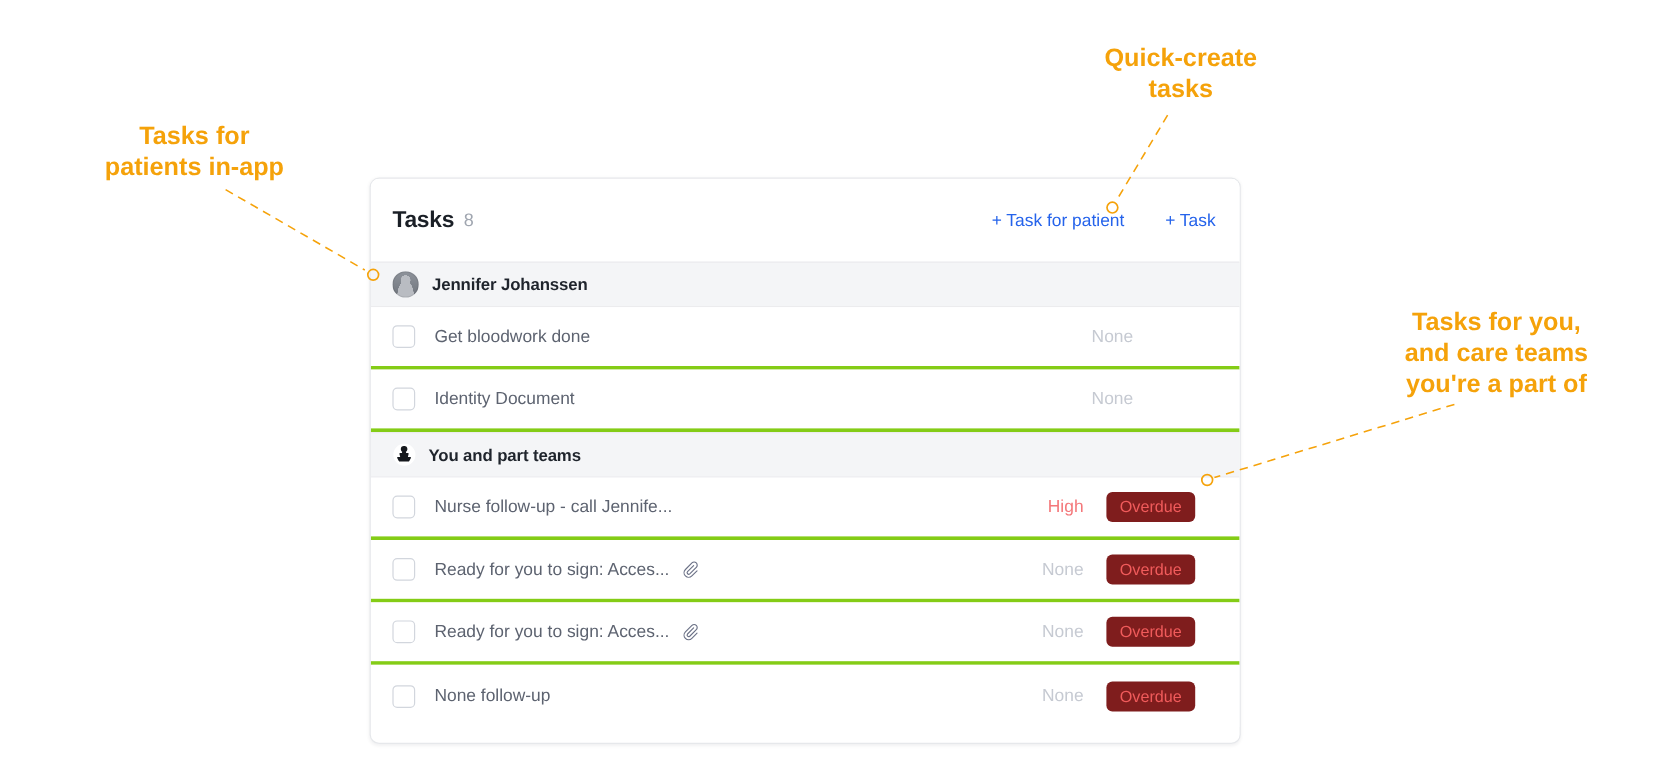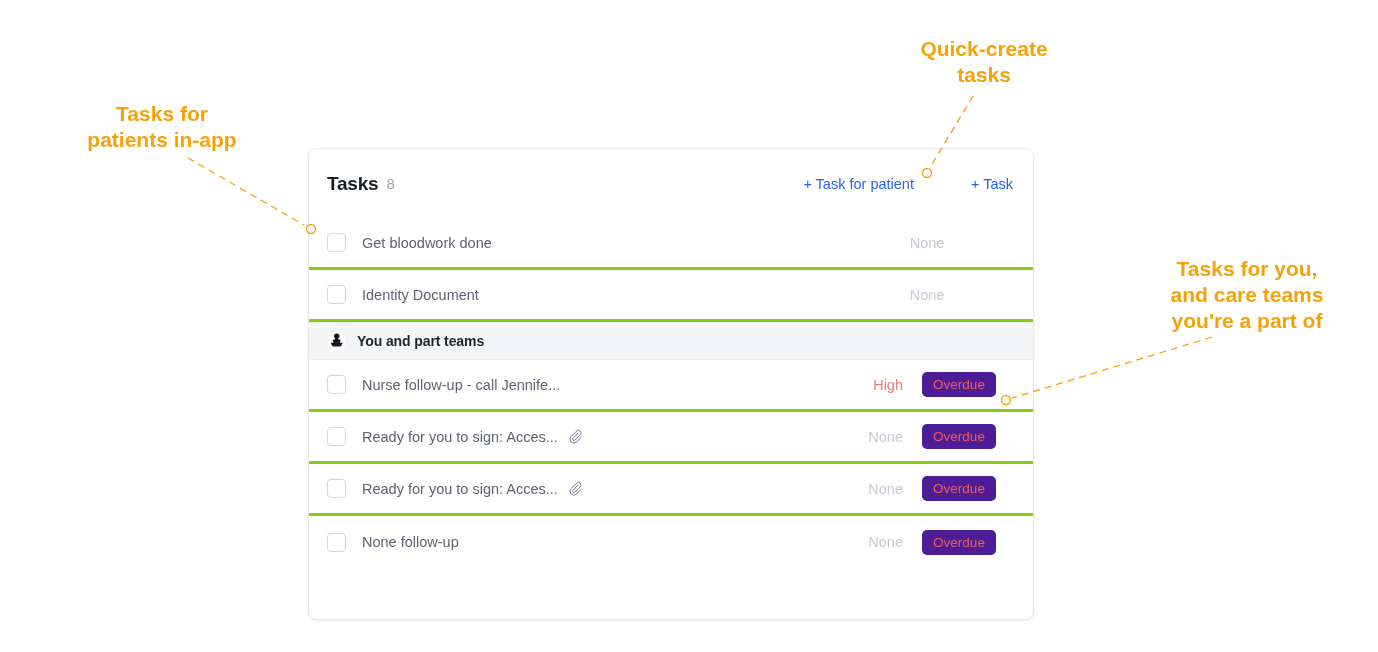--- a/index.html
+++ b/index.html
@@ -77,21 +77,21 @@
     margin-left: 8px;
   }
   .header-spacer { flex: 1 1 auto; }
   .header-link {
     font-size: 14.5px;
     color: #2563eb;
     font-weight: 400;
     cursor: pointer;
     white-space: nowrap;
   }
-  #link-task-patient { margin-right: 57px; }
+  #link-task-patient { margin-right: 34px; }
   #link-task { margin-right: 2px; }
 
   
   .group-row {
     height: 38px;
     background: #f4f5f7;
     display: flex;
     align-items: center;
     padding-left: 18px;
     box-sizing: border-box;
@@ -172,21 +172,21 @@
   .priority.none { color: #c6cad2; }
   .priority.high { color: #f4777a; }
 
   .status-cell {
     width: 112px;
     display: flex;
     justify-content: center;
     flex: 0 0 auto;
   }
   .badge {
-    background: #4c1d95;
+    background: #7f1d1d;
     color: #f05b5b;
     font-size: 13.5px;
     padding: 5px 11px;
     border-radius: 5px;
     white-space: nowrap;
   }
 
   
   .prio-cell-patient { width: 176px; flex: 0 0 auto; text-align: center; }
   .prio-cell-team    { width: 112px; flex: 0 0 auto; text-align: right; }
@@ -220,20 +220,24 @@
 <div class="task-card">
 
   <div class="card-header">
     <span class="card-title">Tasks</span>
     <span class="card-count">8</span>
     <span class="header-spacer"></span>
     <span class="header-link" id="link-task-patient">+ Task for patient</span>
     <span class="header-link" id="link-task">+ Task</span>
   </div>
 
+  <div class="group-row">
+    <span class="avatar"></span>
+    <span class="group-label">Jennifer Johanssen</span>
+  </div>
 
   <div class="task-row">
     <span class="checkbox"></span>
     <span class="task-title">Get bloodwork done</span>
     <span class="row-spacer"></span>
     <span class="priority none prio-cell-patient">None</span>
   </div>
 
   <div class="task-row">
     <span class="checkbox"></span>

